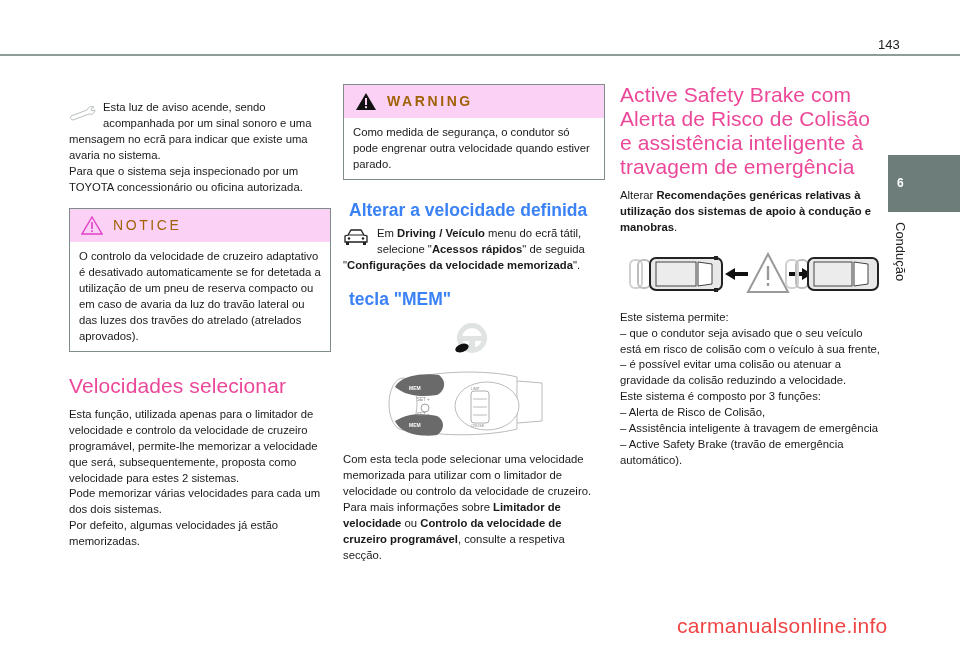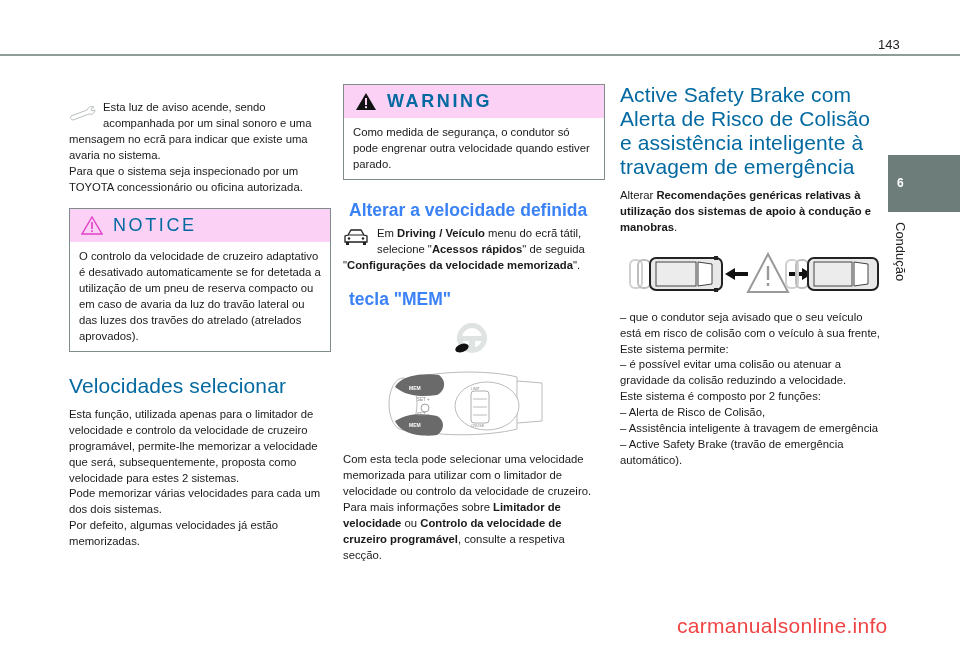--- a/index.html
+++ b/index.html
@@ -17,28 +17,28 @@
   .col { position: absolute; font-size: 11.3px; line-height: 15.9px; }
   .col-1 { left: 69px; top: 100px; width: 262px; }
   .col-2 { left: 343px; top: 84px; width: 262px; }
   .col-3 { left: 620px; top: 83px; width: 262px; }
 
   .para { margin: 0; }
   .indent-icon { float: left; width: 30px; height: 20px; margin: 2px 4px 0 0; }
 
   .box { border: 1px solid #7f8c8a; background: #fff; }
   .box-header { background: #fbd2f5; height: 33px; display: flex; align-items: center; padding-left: 11px; }
-  .box-title { font-size: 18px; letter-spacing: 2.6px; margin-left: 10px; color: #0369a1; }
+  .box-title { font-size: 14px; letter-spacing: 2.6px; margin-left: 10px; color: #a16207; }
   .box-body { padding: 7px 8px 6px 9px; }
 
   .notice { margin-top: 13px; }
   .warning { margin-left: 0; }
   .warning .box-title { font-weight: bold; }
 
-  .h-large { font-size: 21px; line-height: 24px; color: #0369a1; font-weight: normal; margin: 22px 0 9px 0; letter-spacing: 0.1px; }
+  .h-large { font-size: 21px; line-height: 24px; color: #ec4899; font-weight: normal; margin: 22px 0 9px 0; letter-spacing: 0.1px; }
   .h-bold { font-size: 17.5px; font-weight: bold; color: #3b82f6; margin: 20px 0 6px 6px; line-height: 20px; }
   .h-bold.second { margin-top: 16px; }
 
   .illus-mem { position: relative; height: 125px; margin: 10px 0 8px 24px; }
 
   .col-3 .h-large { margin-top: 0; font-size: 21px; line-height: 24px; }
   .col-3 .consult { margin-top: 8px; }
   .car-illus { height: 52px; margin: 12px 0 10px 0; }
 
   .watermark { position: absolute; left: 677px; top: 614px; font-size: 21px; color: #ef4444; letter-spacing: 0.3px; }
@@ -182,22 +182,22 @@
 
       <rect x="166" y="12" width="12" height="28" rx="5" fill="none" stroke="#d0d0d0" stroke-width="2"></rect>
       <rect x="176" y="12" width="12" height="28" rx="5" fill="none" stroke="#bdbdbd" stroke-width="2"></rect>
 
       <rect x="188" y="10" width="70" height="32" rx="6" fill="#e8e8e8" stroke="#222" stroke-width="2"></rect>
       <rect x="194" y="14" width="38" height="24" fill="#ececec" stroke="#444" stroke-width="1"></rect>
       <path d="M234 14 L248 16 L248 36 L234 38 Z" fill="#fff" stroke="#444" stroke-width="1"></path>
     </svg>
   </div>
 
+  <p class="para">Este sistema permite:</p>
   <p class="para">–  que o condutor seja avisado que o seu veículo está em risco de colisão com o veículo à sua frente,</p>
-  <p class="para">Este sistema permite:</p>
   <p class="para">–  é possível evitar uma colisão ou atenuar a gravidade da colisão reduzindo a velocidade.</p>
-  <p class="para">Este sistema é composto por 2 funções:</p>
+  <p class="para">Este sistema é composto por 3 funções:</p>
   <p class="para">–  Alerta de Risco de Colisão,</p>
   <p class="para">–  Assistência inteligente à travagem de emergência</p>
   <p class="para">–  Active Safety Brake (travão de emergência automático).</p>
 </div>
 
 <div class="watermark">carmanualsonline.info</div>
 
 </body></html>

